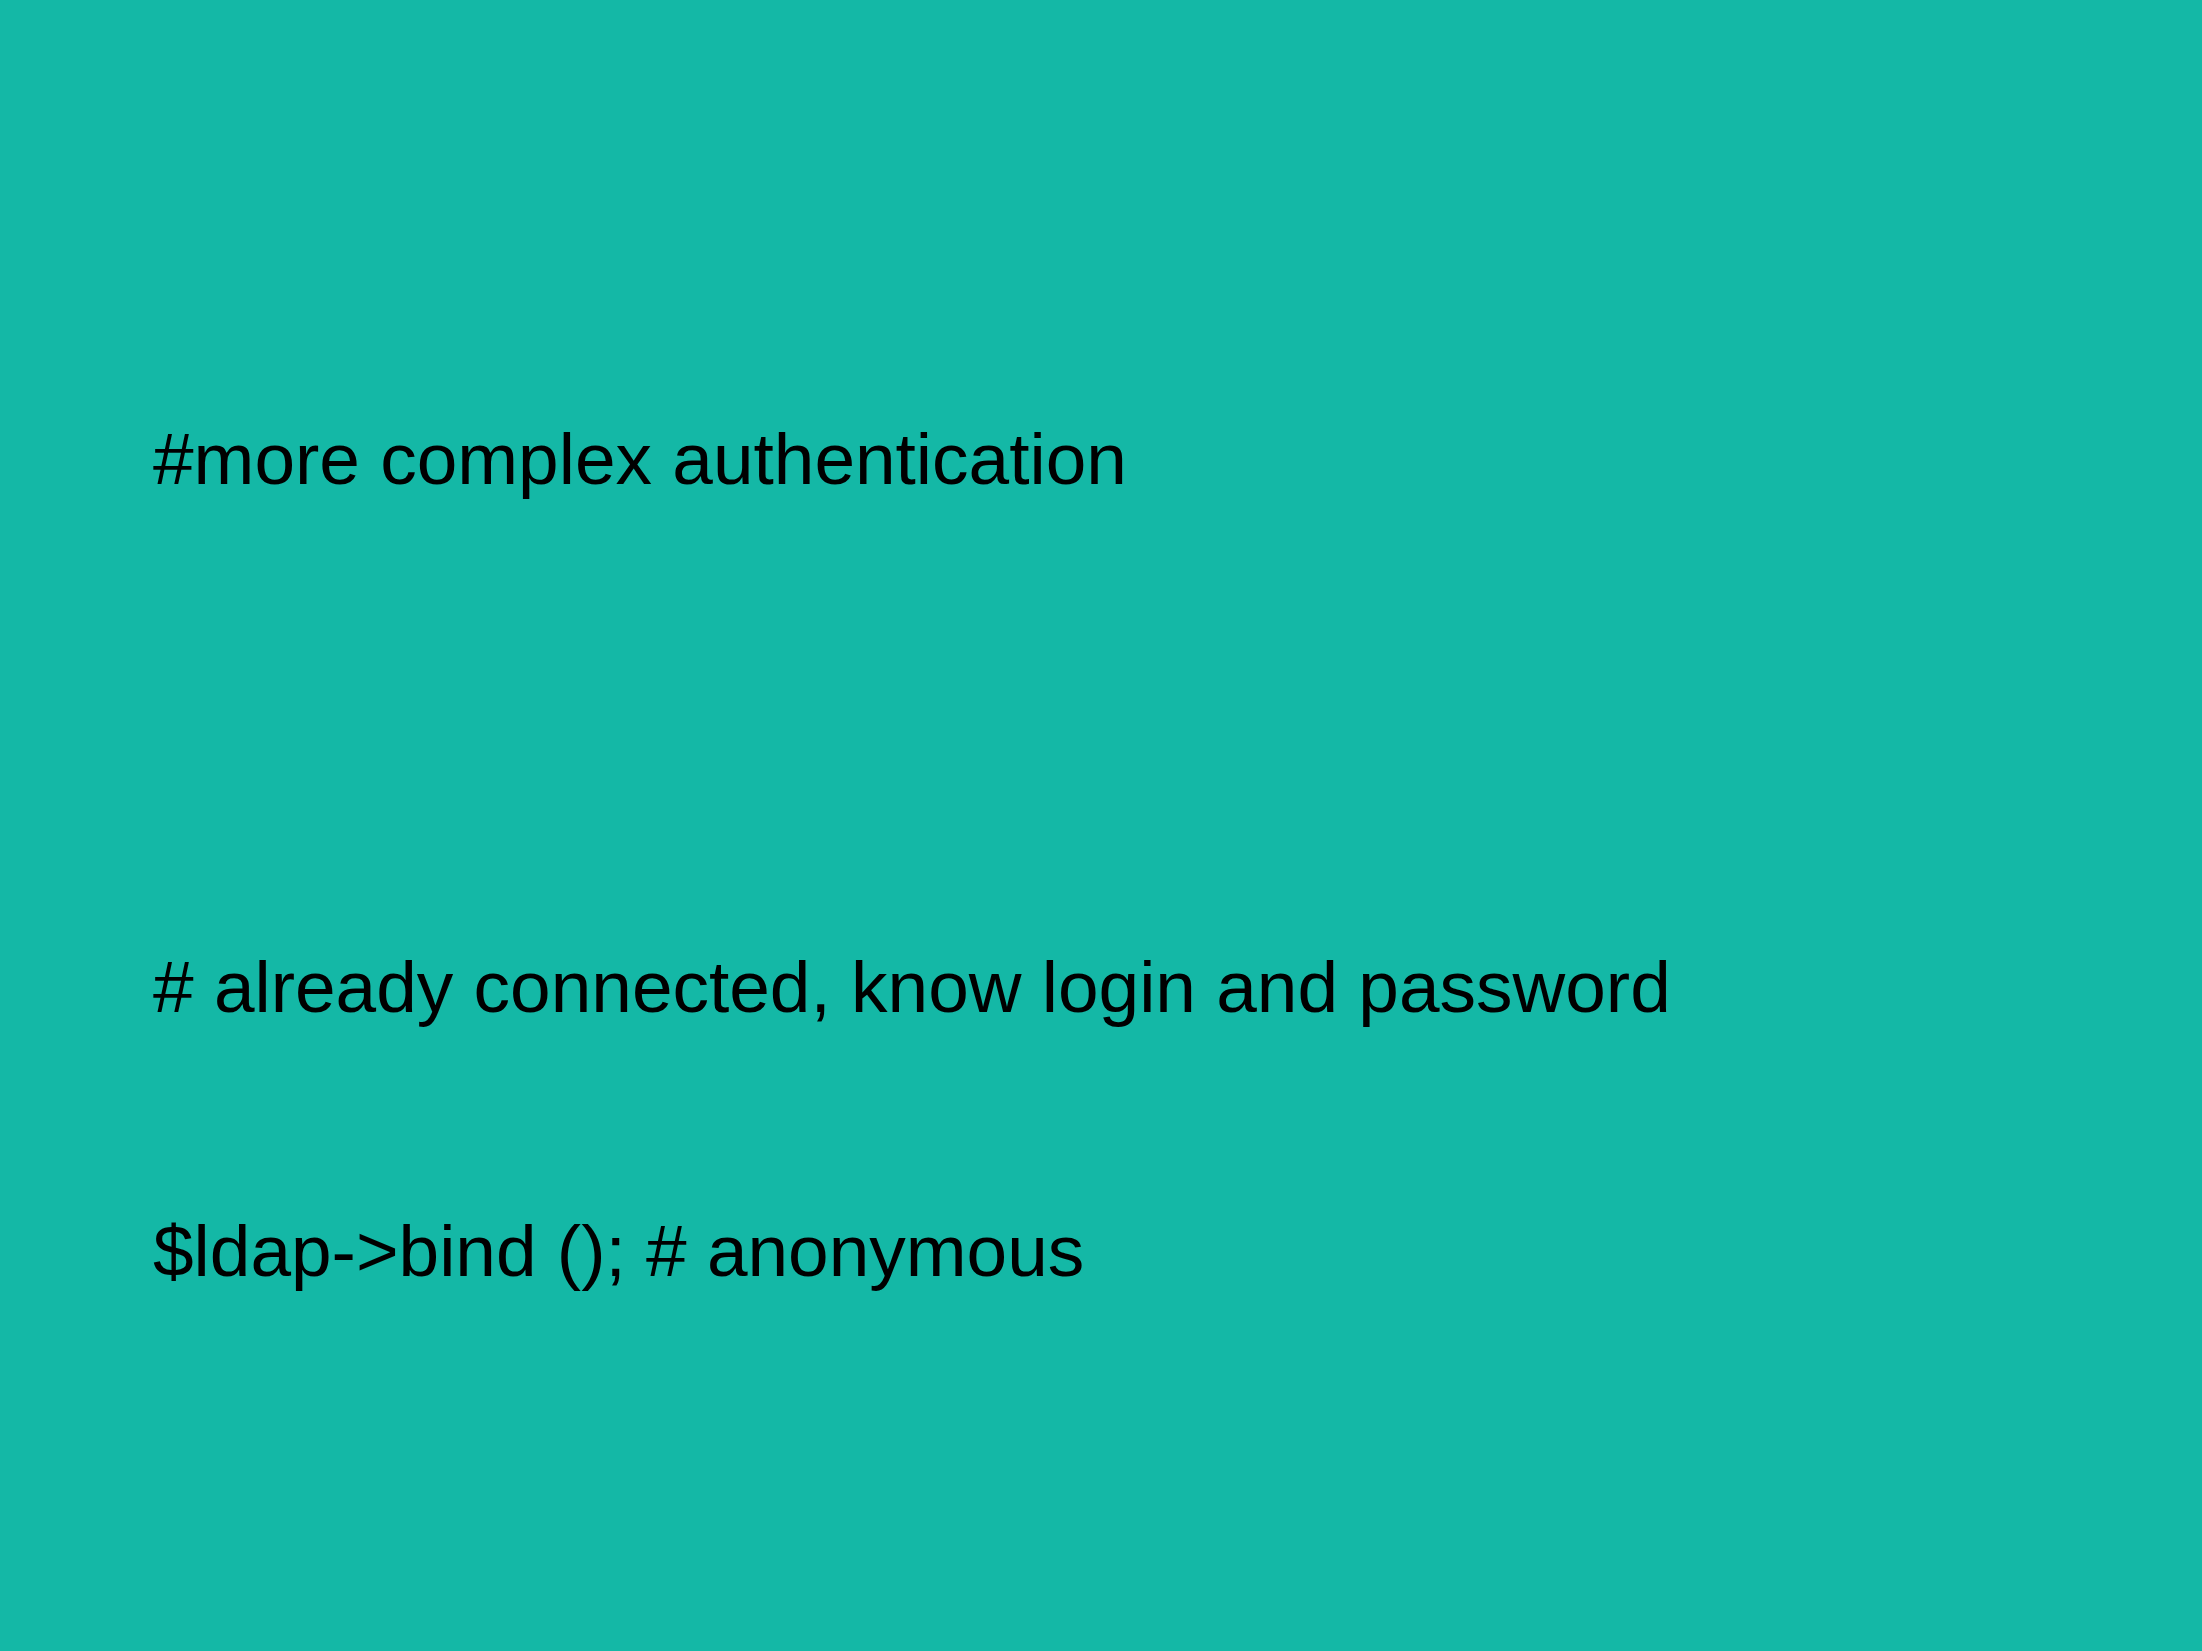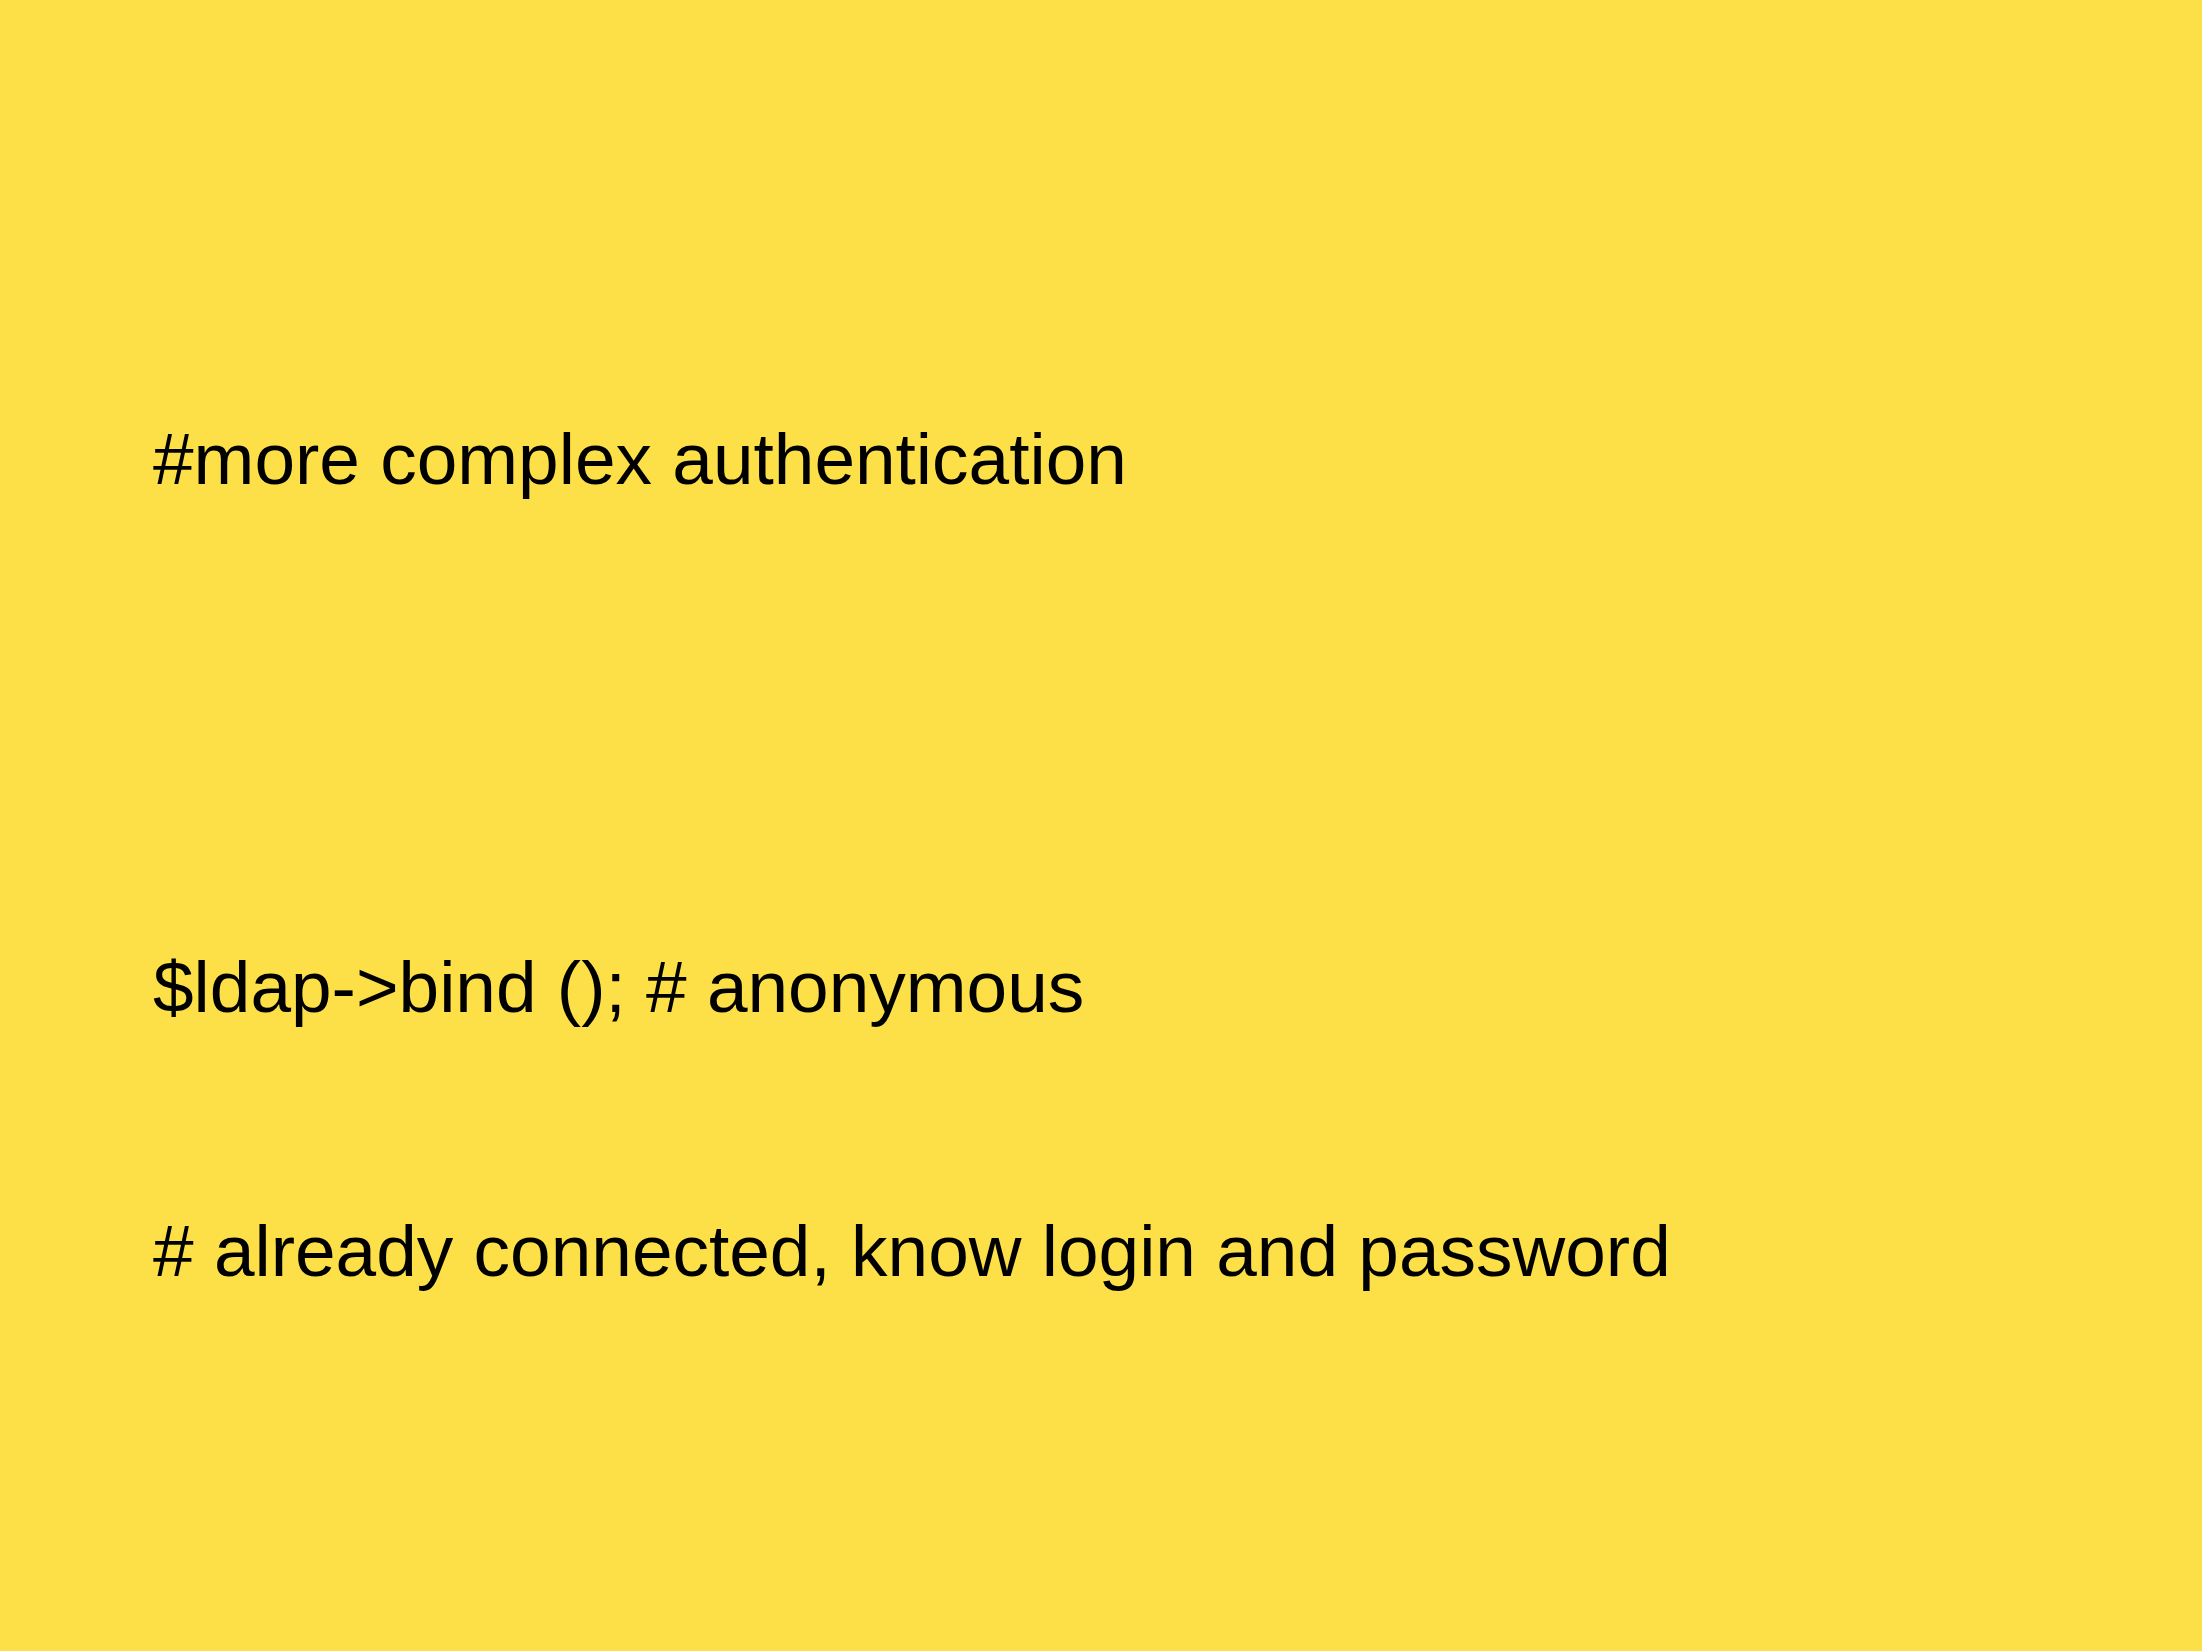--- a/index.html
+++ b/index.html
@@ -9,21 +9,21 @@
   body {
     width: 2203px;
     height: 1652px;
     background: #ffffff;
     position: relative;
     overflow: hidden;
   }
   .slide {
     position: absolute;
     inset: 0;
-    background: #fde047;
+    background: #14b8a6;
     text-decoration: underline;
   }
   .code-block {
     position: absolute;
     left: 153px;
     top: 239px;
     font-family: "Liberation Sans", "DejaVu Sans", sans-serif;
     font-size: 73px;
     line-height: 88px;
     color: #000000;
@@ -34,22 +34,22 @@
     min-height: 88px;
   }
 </style>
 </head>
 <body>
 
 <div class="slide">
   <div class="code-block">
     <div class="code-line">#more complex authentication</div>
     <div class="code-line"></div>
+    <div class="code-line"># already connected, know login and password</div>
     <div class="code-line">$ldap-&gt;bind (); # anonymous</div>
-    <div class="code-line"># already connected, know login and password</div>
     
     
     
     
     
     
     
   </div>
 </div>
 

